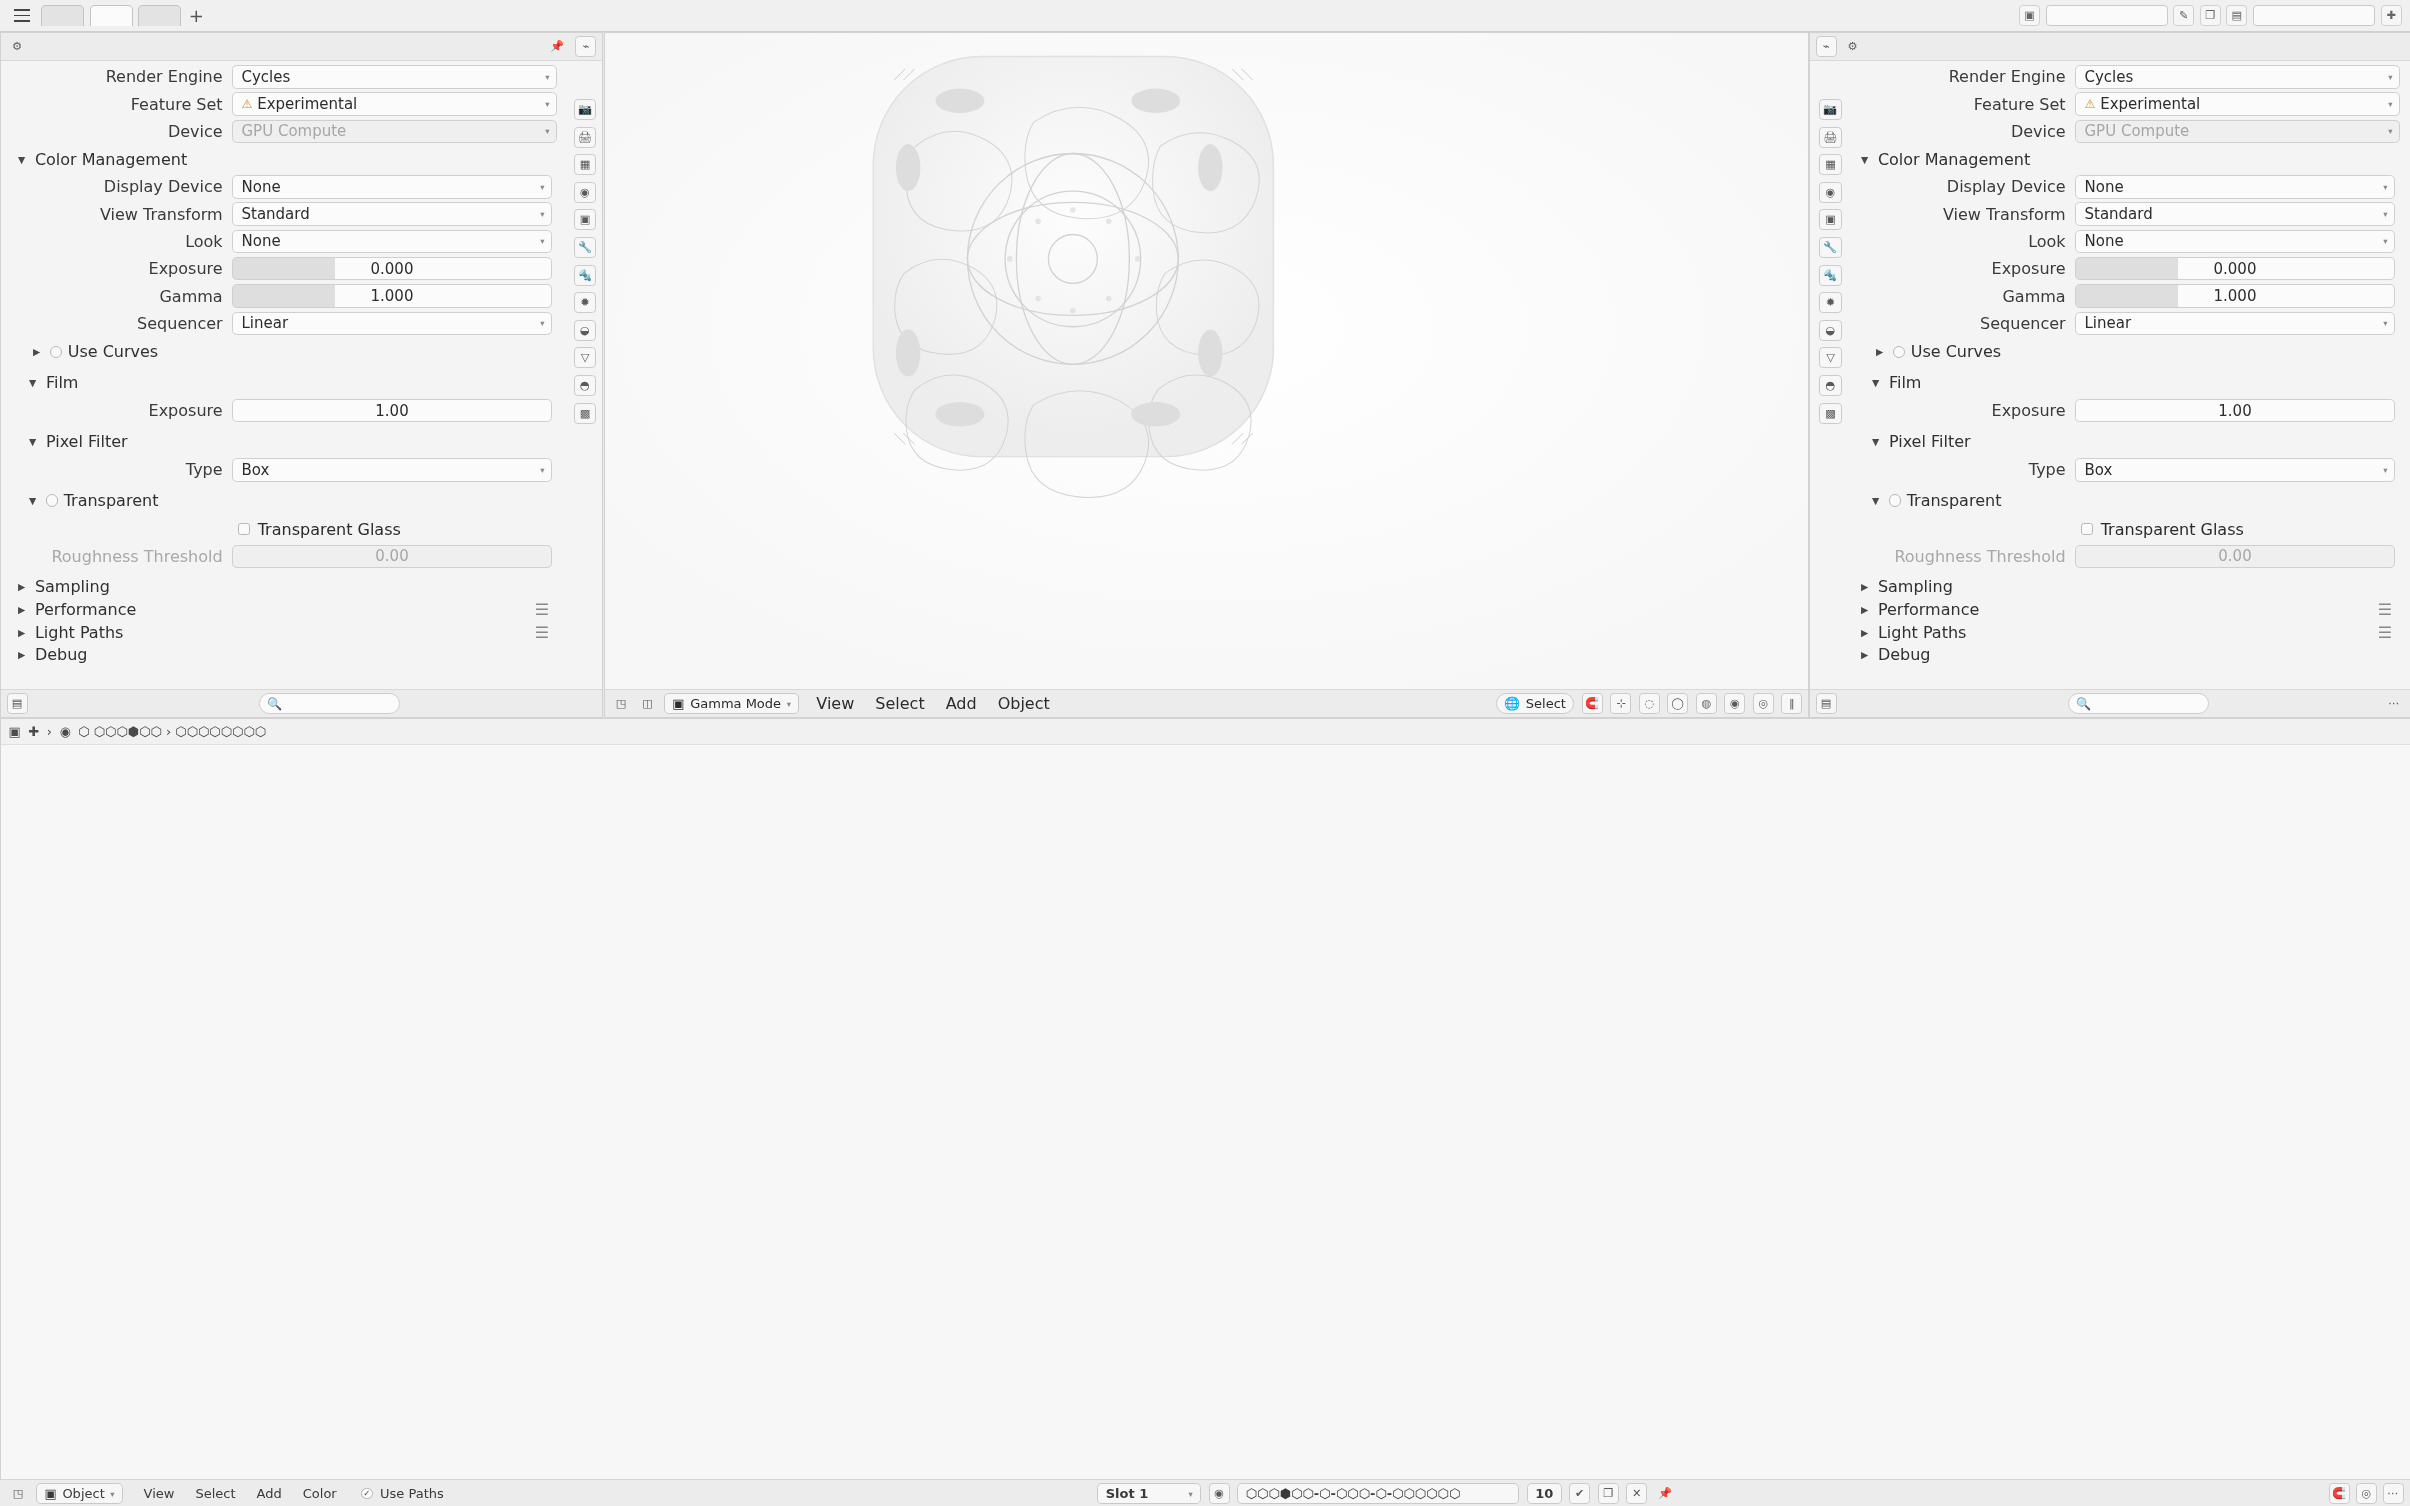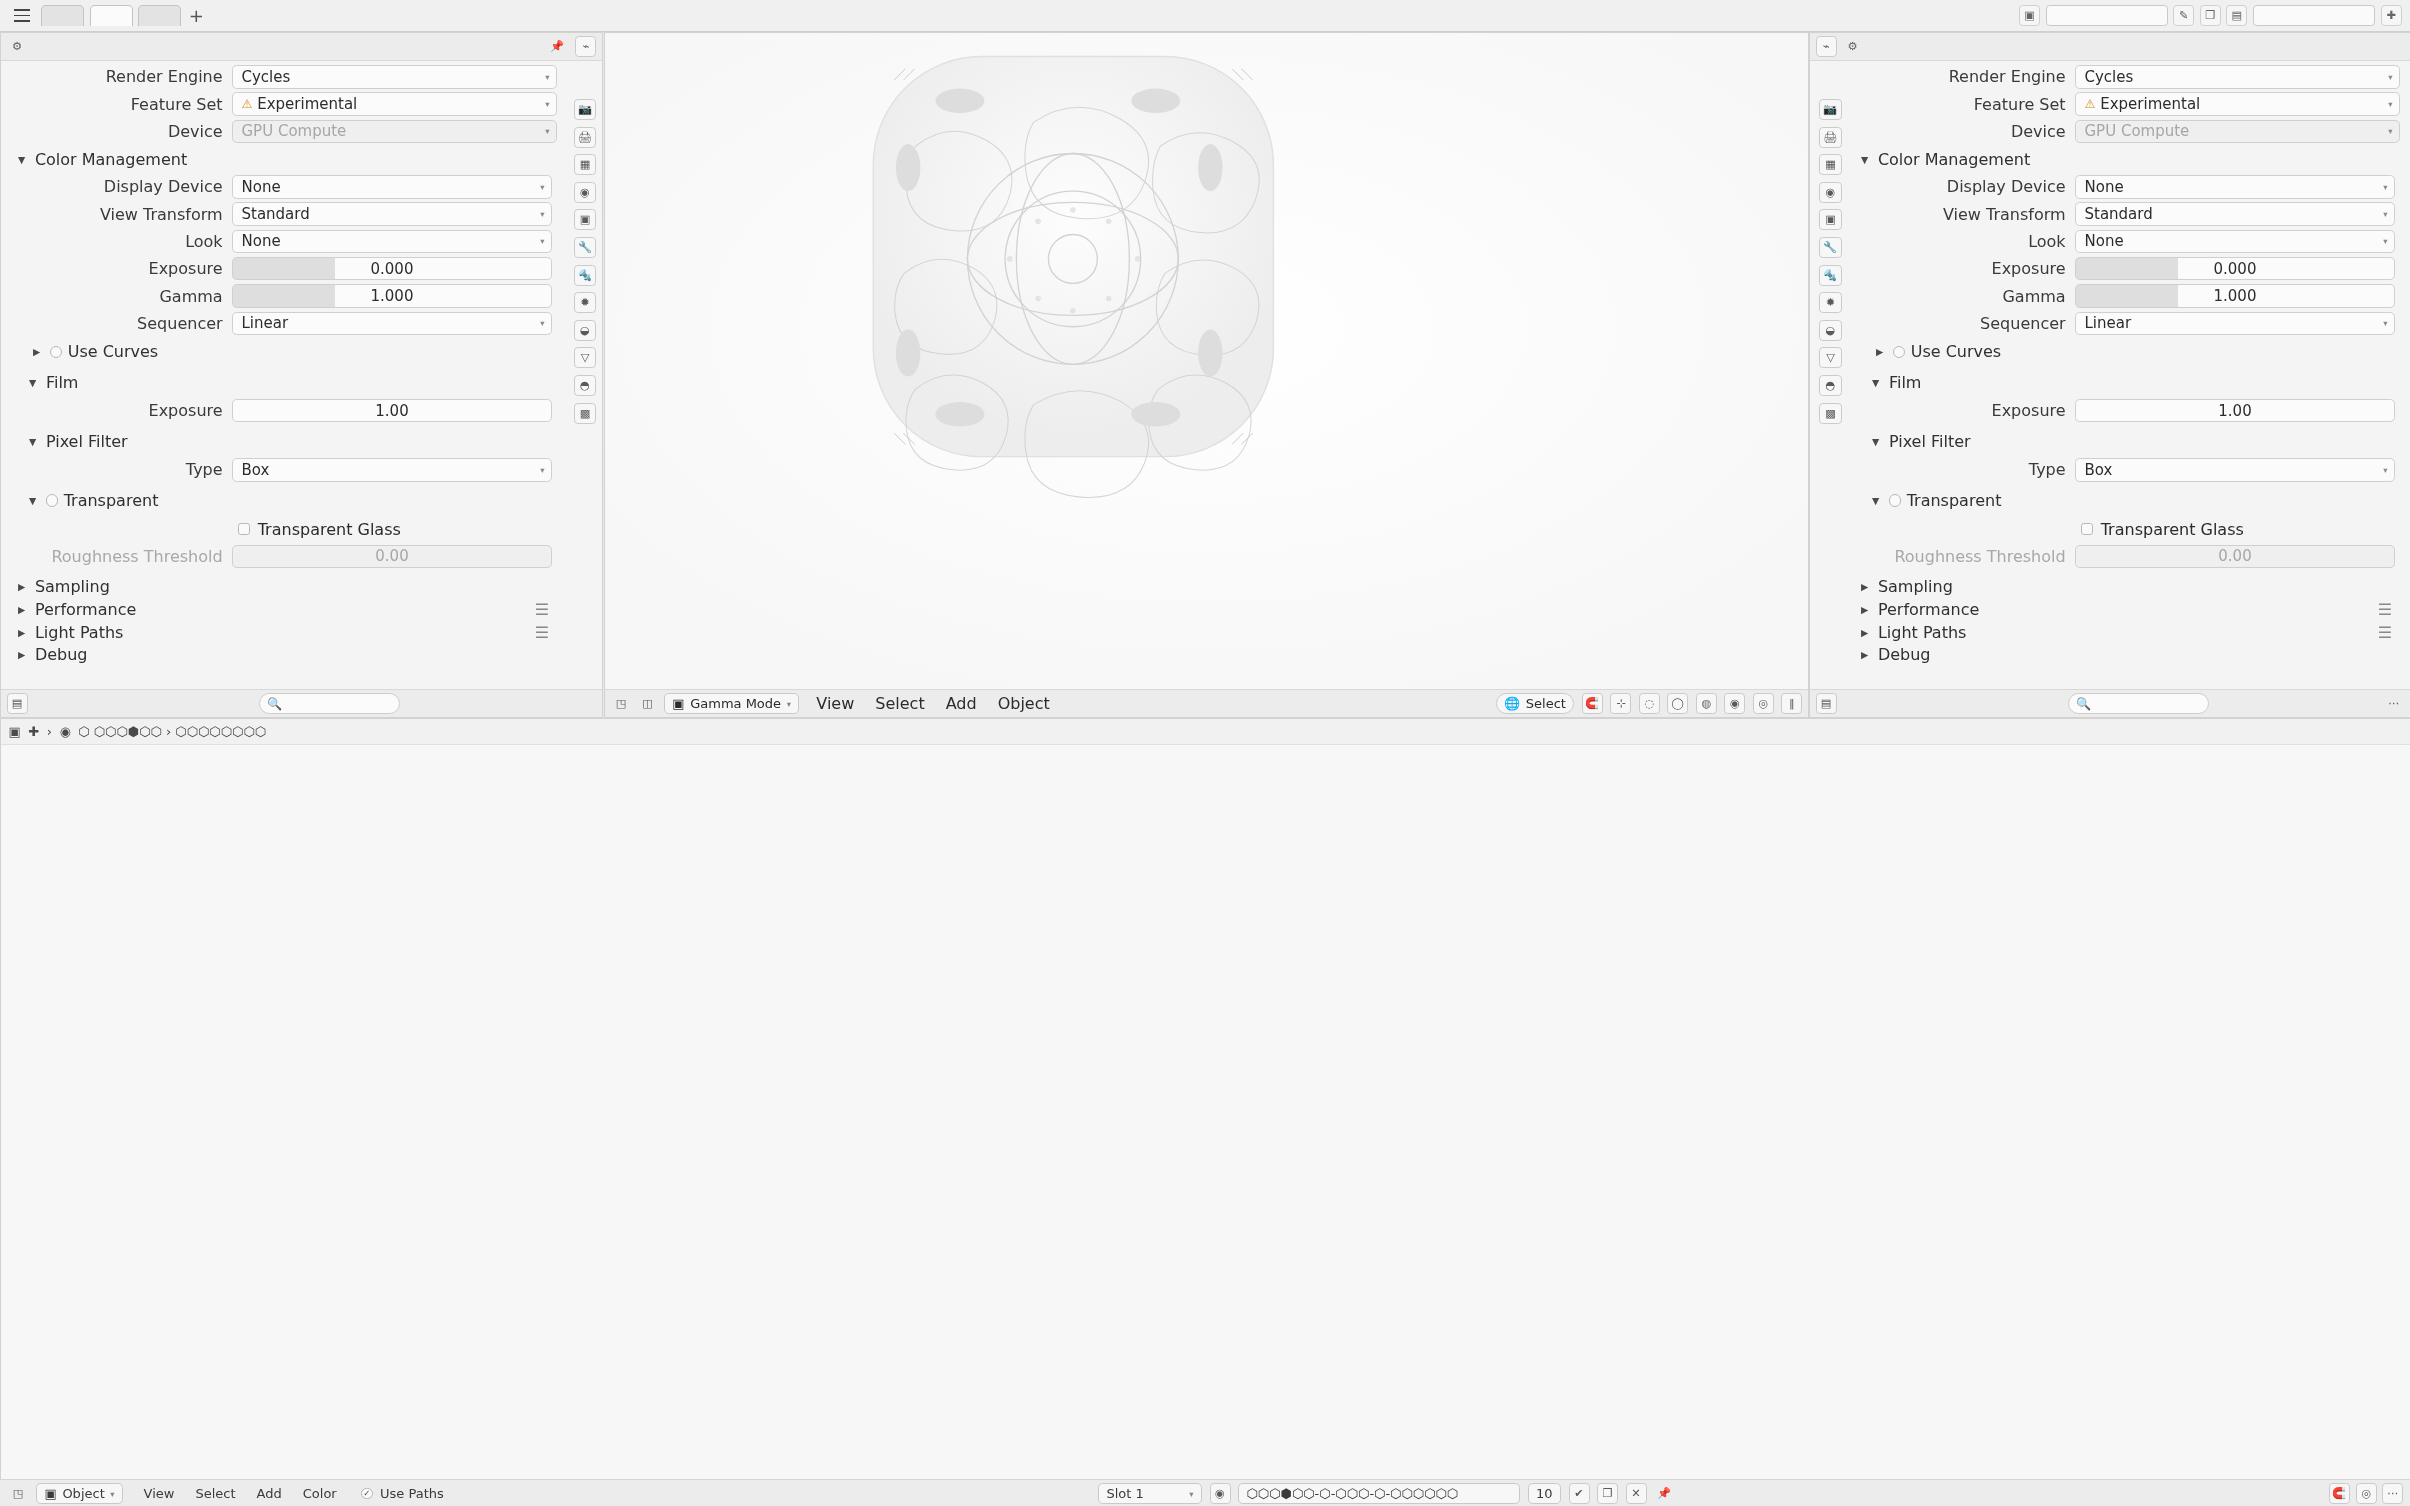--- a/index.html
+++ b/index.html
@@ -563,21 +563,21 @@
     <div style="margin-left:13px; display:flex; gap:21px;">
       <span>View</span>
       <span>Select</span>
       <span>Add</span>
       <span>Color</span>
     </div>
     <div style="margin-left:17px; display:flex; align-items:center; gap:7.5px;">
       <span class="ncirc on"></span>
       <span>Use Paths</span>
     </div>
-    <div style="margin-left:auto; display:flex; align-items:center; gap:7.5px;">
+    <div style="margin-left:auto; display:flex; align-items:center; gap:7.5px;font-weight:bold;">
       <div class="pill" style="width:104px">
           <span>Slot 1</span>
           <span style="margin-left:auto;font-size:8.5px;color:#888">▾</span>
         </div>
       <div class="sq">◉</div>
       <div class="pill" style="width:282px">
           <span>⬡⬡⬡⬢⬡⬡-⬡-⬡⬡⬡-⬡-⬡⬡⬡⬡⬡⬡</span>
         </div>
       <div class="pill">10</div>
       <div class="sq">✔</div>

